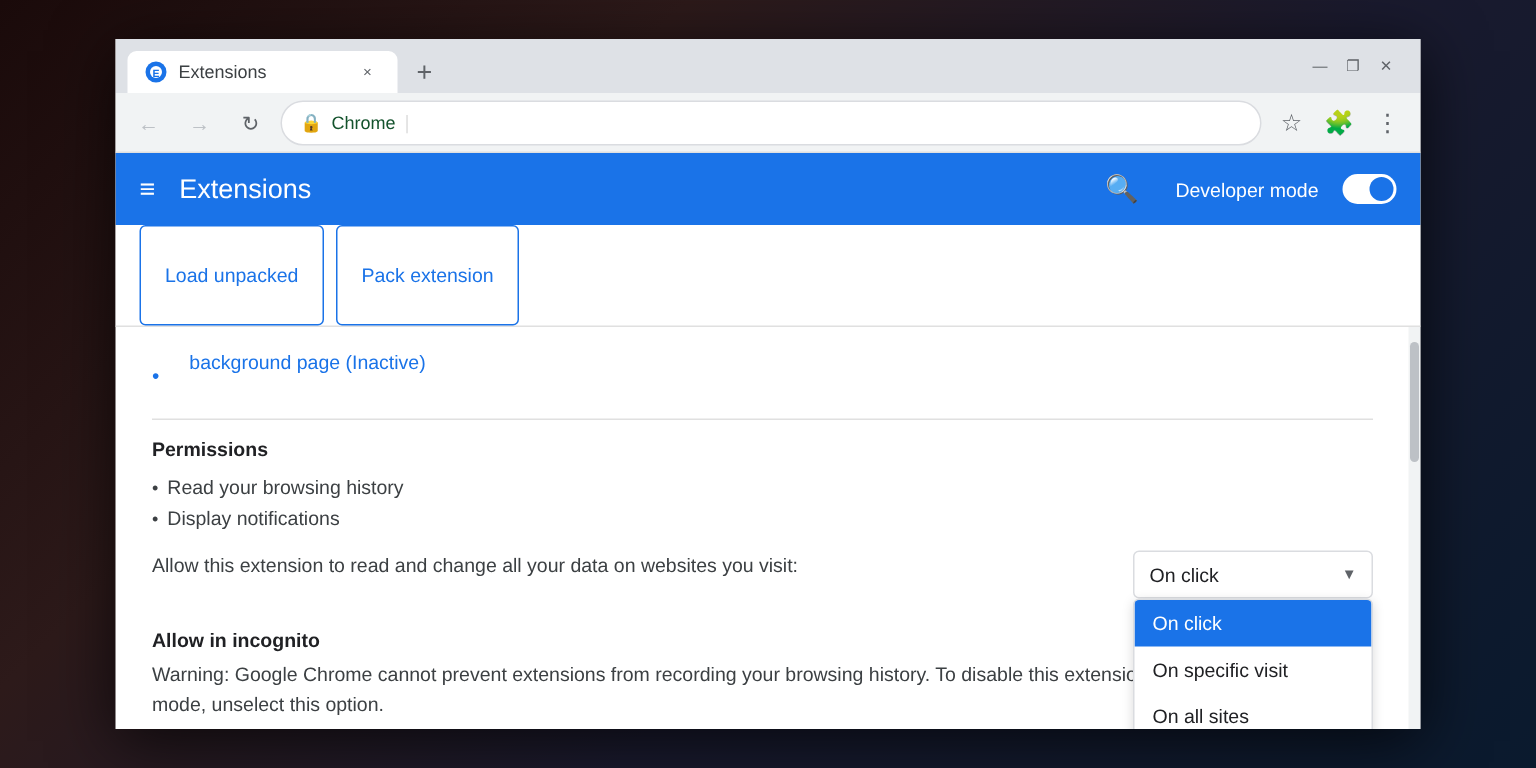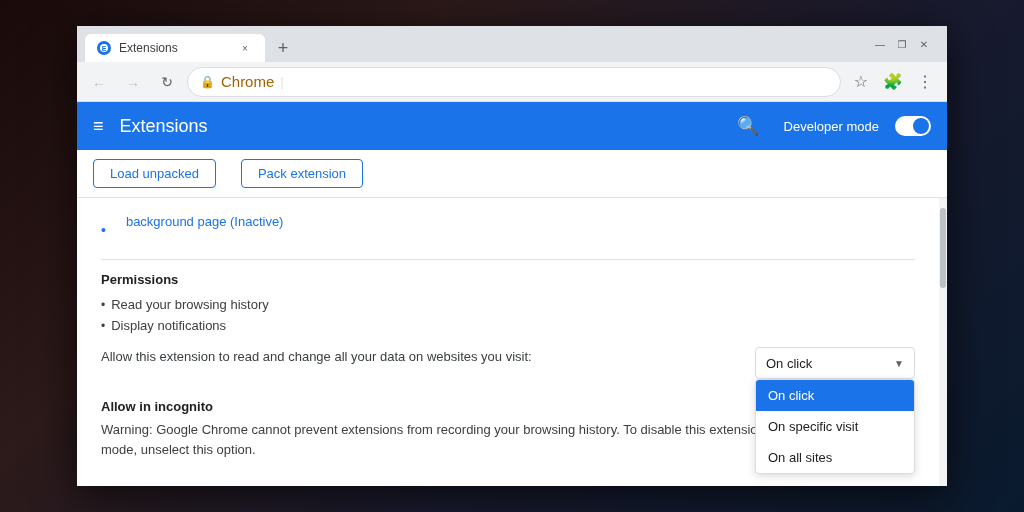--- a/index.html
+++ b/index.html
@@ -141,21 +141,21 @@
       border-radius: 20px;
       height: 30px;
       display: flex;
       align-items: center;
       padding: 0 12px;
       gap: 6px;
       font-size: 13px;
       color: #202124;
     }
     .lock-icon { font-size: 12px; color: #5f6368; }
-    .chrome-label { color: #a16207; font-size: 15px; }
+    .chrome-label { color: #14532d; font-size: 12px; }
     .url-text { font-size: 12px; color: #202124; }
     .url-divider { color: #e0e0e0; }
     .address-actions {
       display: flex;
       gap: 4px;
       align-items: center;
     }
     .addr-btn {
       width: 28px;
       height: 28px;
@@ -195,25 +195,24 @@
       height: 16px;
       background: #1a73e8;
       border-radius: 50%;
       position: absolute;
       top: 2px;
       right: 2px;
     }
     
     .ext-toolbar {
       background: #fff;
-      height: 48px;
-      display: flex;
-      align-items: center;
+      height: 68px;
+      display: flex;
       padding: 0 16px;
-      gap: 25px;
+      gap: 8px;
       border-bottom: 1px solid #e0e0e0;
       flex-shrink: 0;
     }
     .toolbar-btn {
       padding: 6px 16px;
       border: 1.5px solid #1a73e8;
       border-radius: 4px;
       background: #fff;
       color: #1a73e8;
       font-size: 13px;

